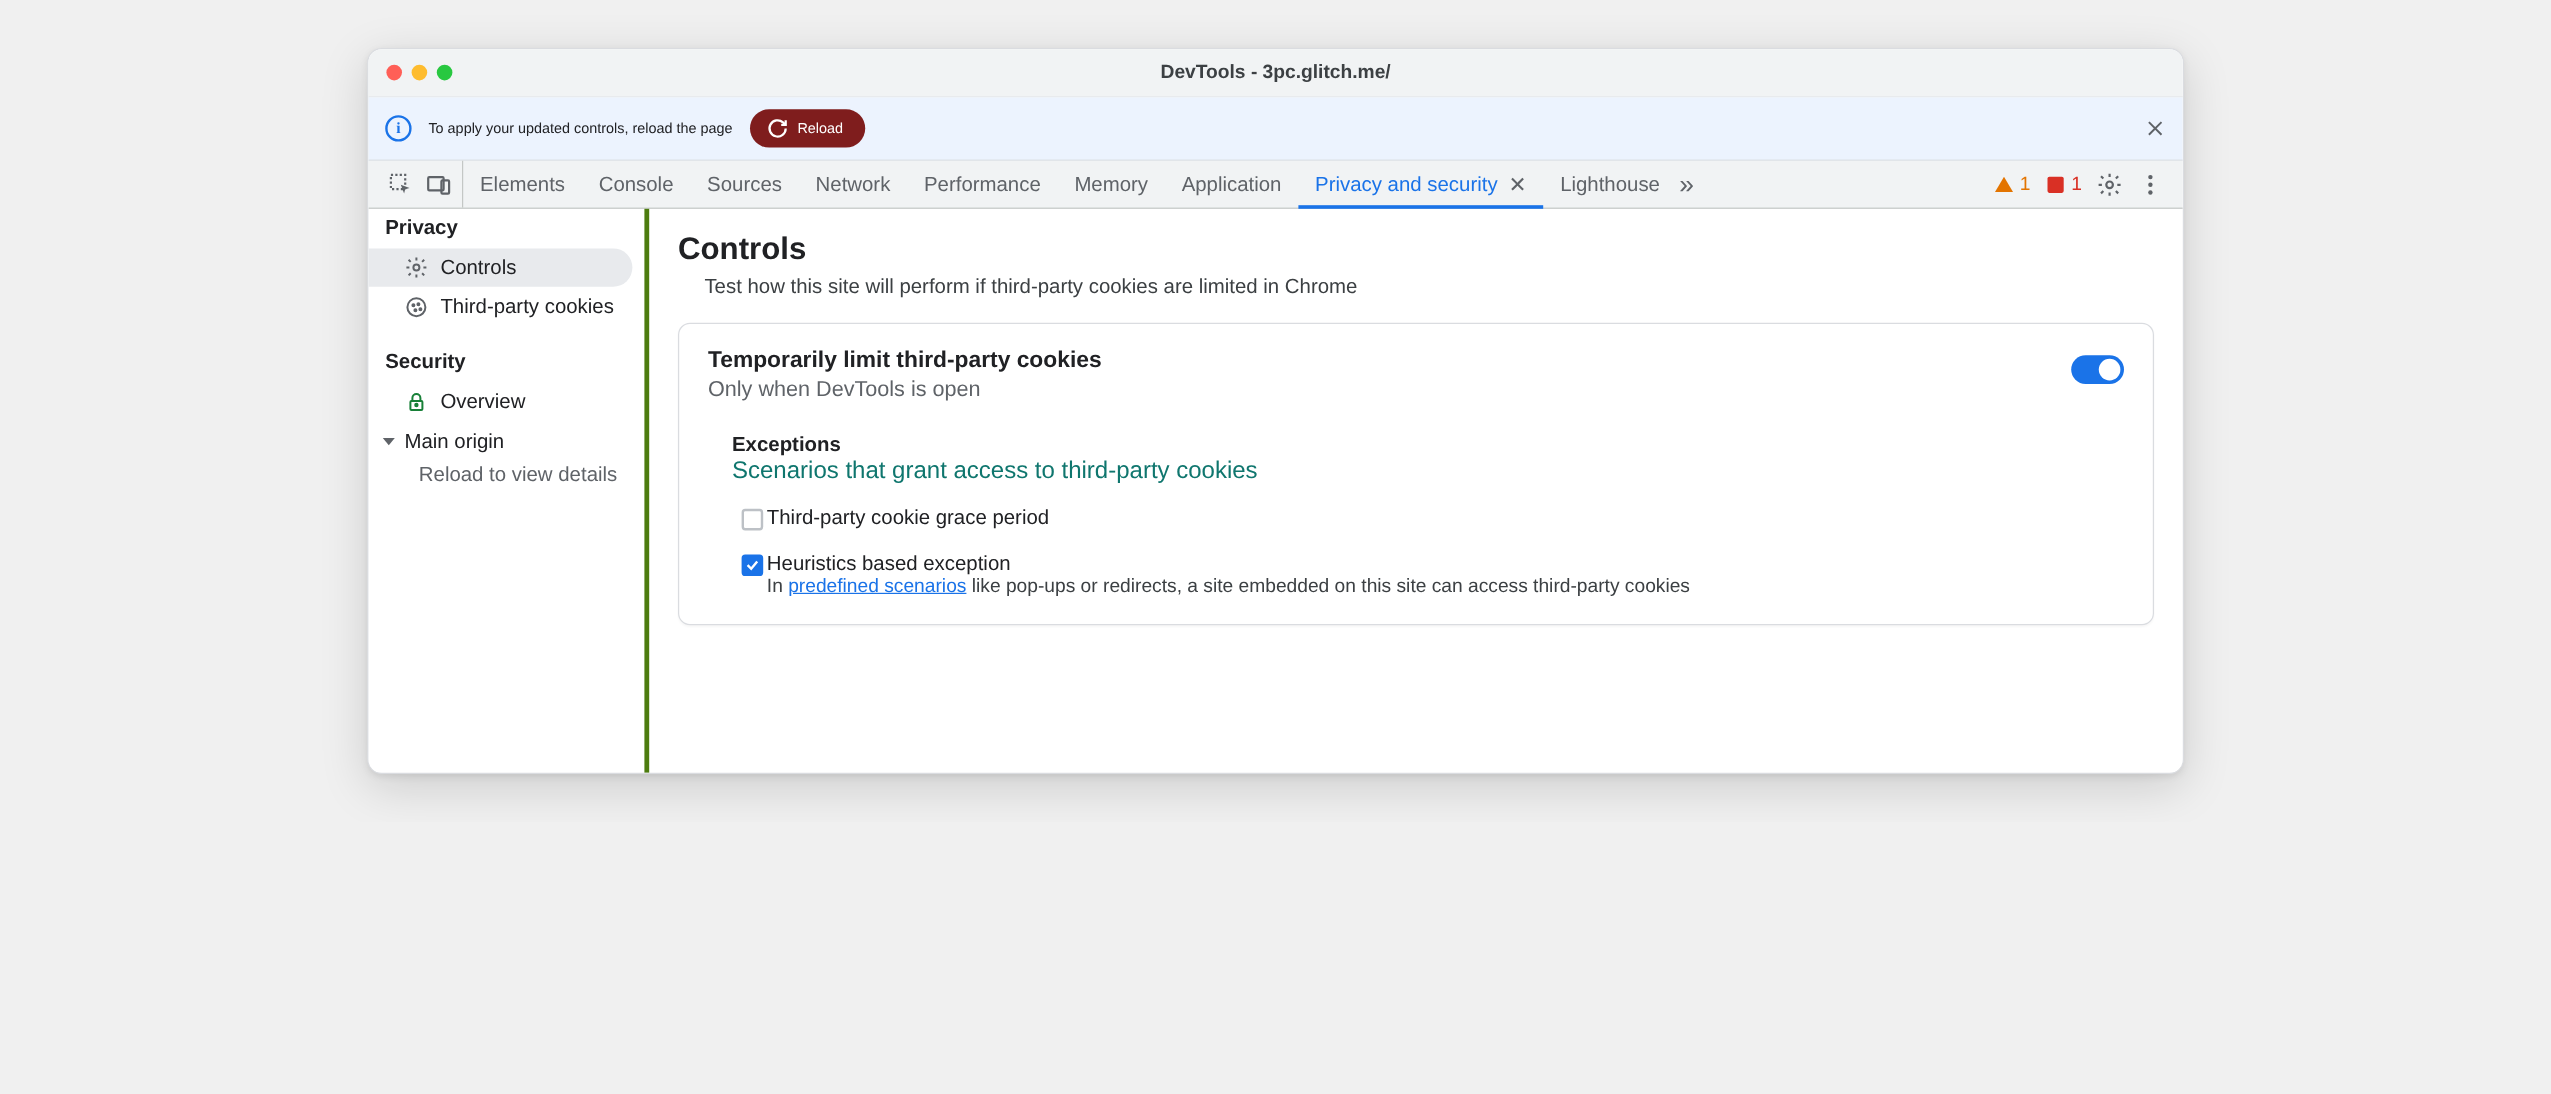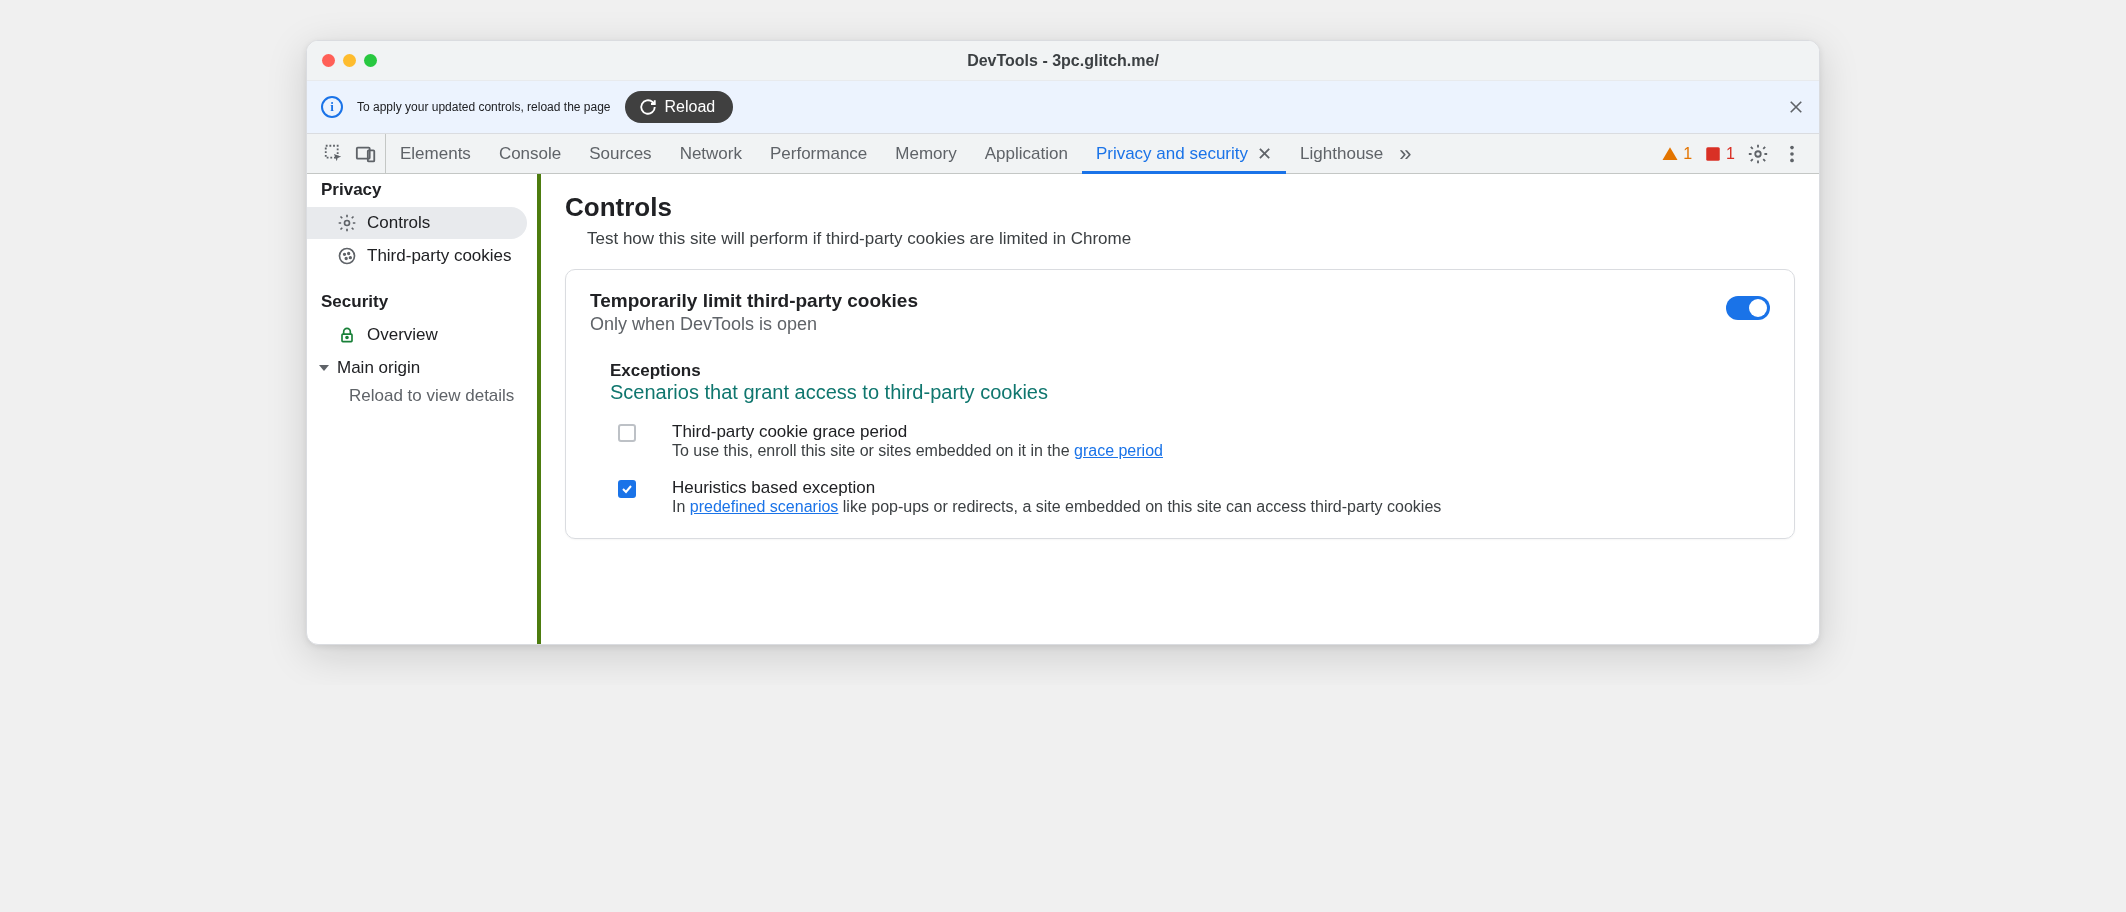--- a/index.html
+++ b/index.html
@@ -56,25 +56,25 @@
 }
 .info-icon {
   width: 22px; height: 22px; border: 2px solid #1a73e8; border-radius: 50%;
   display: flex; align-items: center; justify-content: center;
   color: #1a73e8; font-weight: 700; font-size: 13px;
   font-family: Georgia, serif;
   flex-shrink: 0;
 }
 .infobar .msg { font-size: 12px; color: #202124; }
 .reload-btn {
-  background: #404040; color: #fff; border: none;
+  background: #7f1d1d; color: #fff; border: none;
   border-radius: 20px;
   padding: 7px 18px 7px 14px;
-  font-size: 16px; font-weight: 500;
-  display: flex; gap: 8px;
+  font-size: 12px; font-weight: 500;
+  display: flex; align-items: center; gap: 8px;
   cursor: pointer;
 }
 .reload-btn svg { width: 18px; height: 18px; }
 .infobar-close {
   margin-left: auto;
   width: 18px; height: 18px;
   cursor: pointer;
   color: #5f6368;
 }
 
@@ -163,21 +163,21 @@
   width: 44px; height: 24px; background: #1a73e8; border-radius: 12px;
   position: relative; cursor: pointer; flex-shrink: 0; margin-top: 6px;
 }
 .switch::after {
   content: ""; position: absolute; top: 3px; right: 3px;
   width: 18px; height: 18px; background: #fff; border-radius: 50%;
 }
 .exceptions { margin-top: 26px; padding-left: 20px; }
 .exceptions .et { font-size: 17px; font-weight: 600; }
 .exceptions .es { font-size: 20px; color: #0f766e; }
-.exc-item { display: flex; align-items: flex-start; gap: 36px; margin-top: 18px; padding-left: 8px;}
+.exc-item { display: flex; align-items: flex-start; gap: 3px; margin-top: 18px; padding-left: 8px;}
 .cb {
   width: 18px; height: 18px; border: 2px solid #bdc1c6;
   border-radius: 3px; margin-top: 2px; flex-shrink: 0; cursor: pointer;
   display: flex; align-items: center; justify-content: center;
 }
 .cb.checked { background: #1a73e8; border-color: #1a73e8; color: #fff; }
 .cb.checked svg { width: 12px; height: 12px; }
 .exc-body .line1 { font-size: 17px; }
 .exc-body .line2 { font-size: 16px; color: #3c4043; }
 .exc-body .line2 a { color: #1a73e8; text-decoration: underline; cursor: pointer; }
@@ -332,23 +332,20 @@
         </div>
 
         <div class="exceptions">
           <div class="et">Exceptions</div>
           <div class="es">Scenarios that grant access to third-party cookies</div>
 
           <div class="exc-item">
             <div class="cb"></div>
             <div class="exc-body">
               <div class="line1">Third-party cookie grace period</div>
-              <div class="line2">
-                <span>To use this, enroll this site or sites embedded on it in the </span><a>grace period</a><span></span>
-              </div>
             </div>
           </div>
 
           <div class="exc-item">
             <div class="cb checked">
               <svg viewBox="0 0 24 24" fill="none" stroke="currentColor" stroke-width="4">
                   <path d="M4 12 L10 18 L20 6"></path>
                 </svg>
             </div>
             <div class="exc-body">

